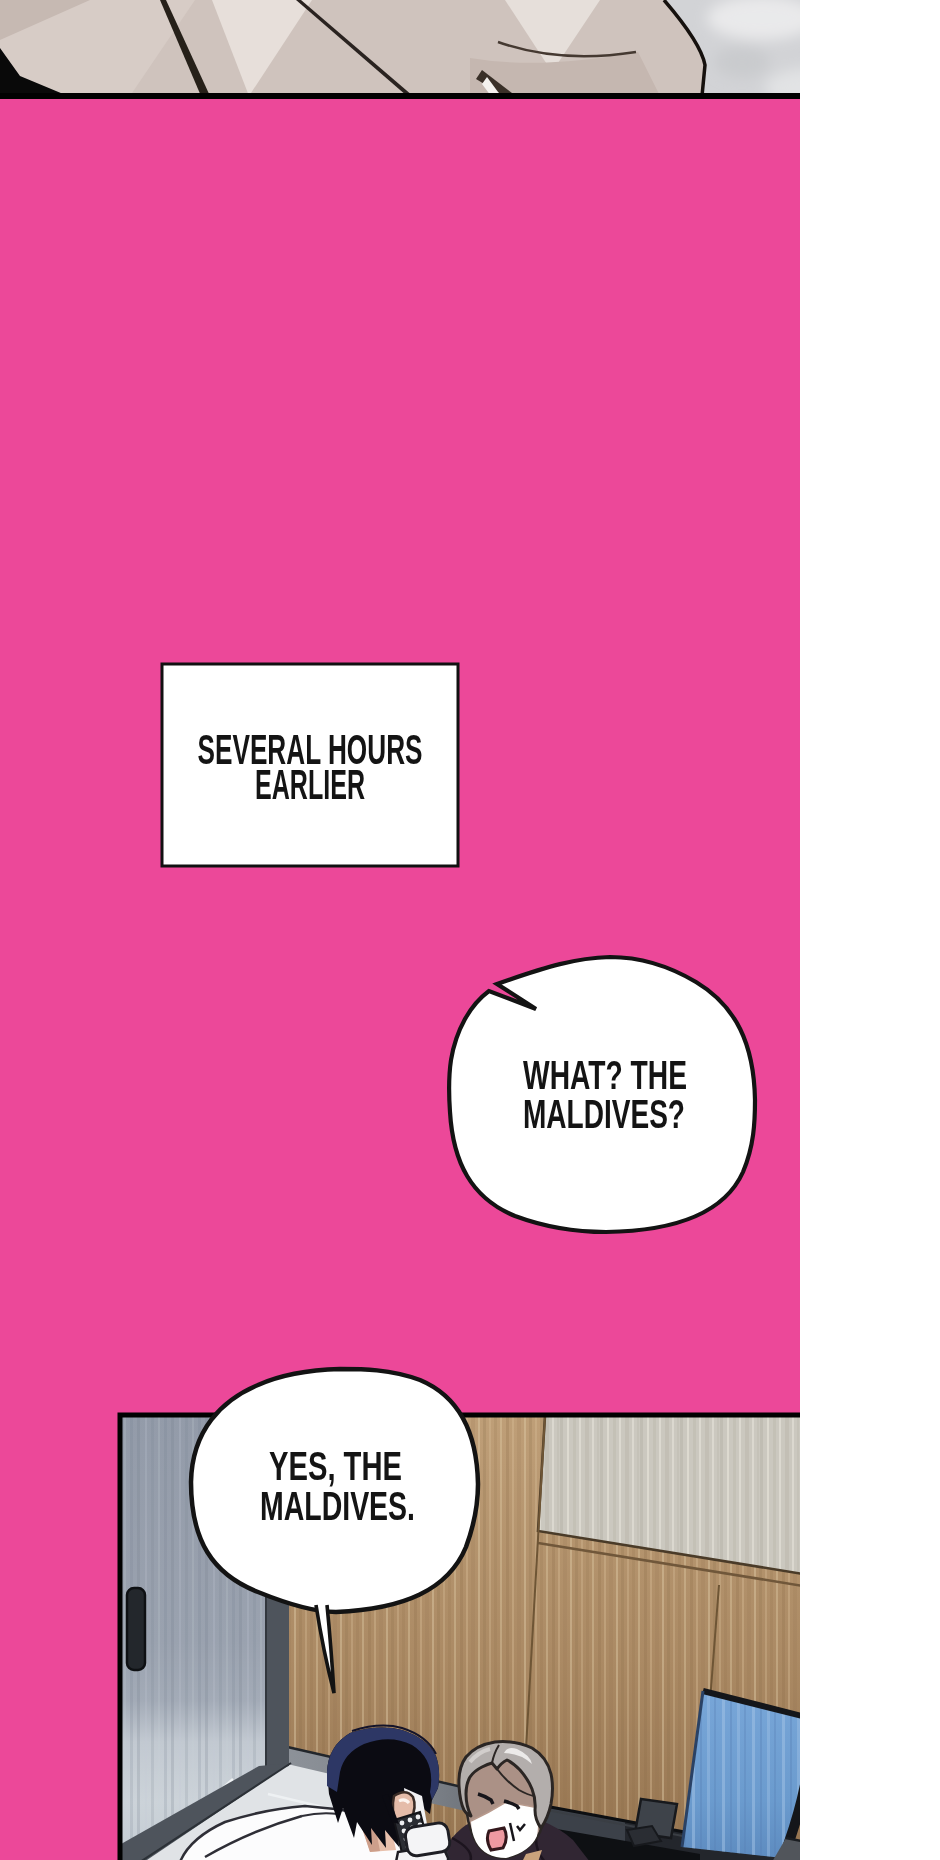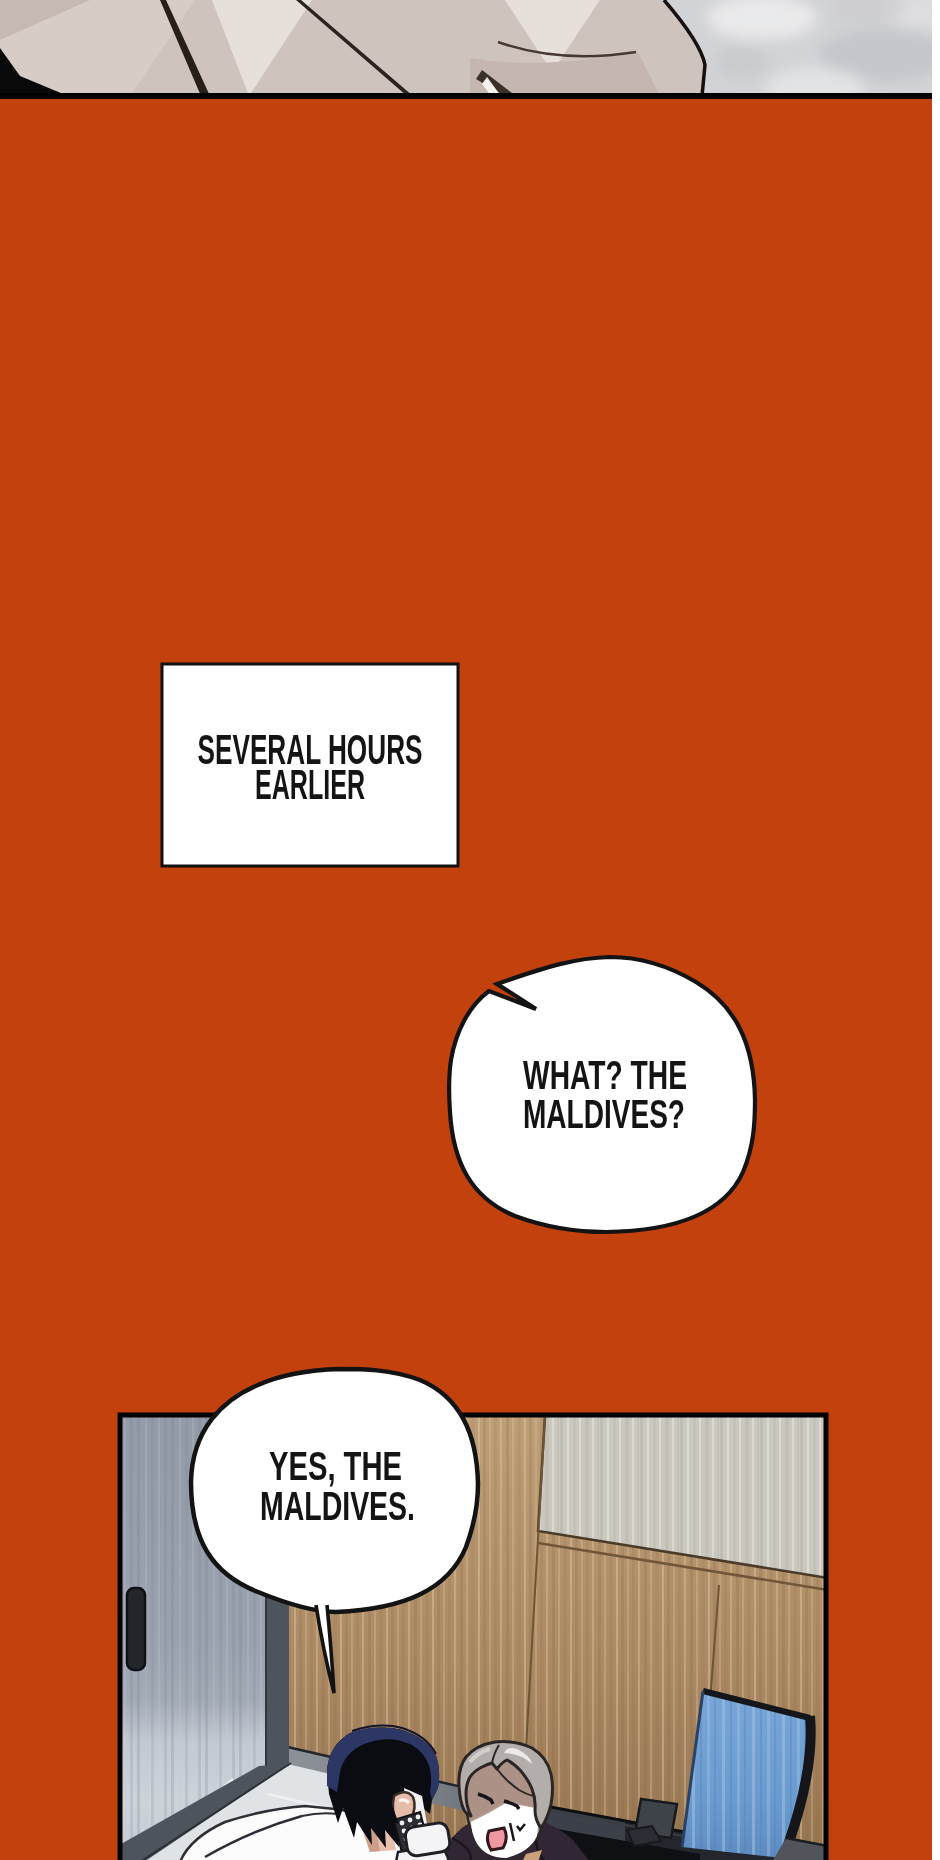--- a/index.html
+++ b/index.html
@@ -1,16 +1,16 @@
 <!DOCTYPE html>
 <html><head>
 <meta charset="utf-8">
 <style>
 html,body{margin:0;padding:0;background:#ffffff;}
-#page{position:relative;width:932px;height:1860px;overflow:hidden;background:#c2410c;
+#page{position:relative;width:800px;height:1860px;overflow:hidden;background:#ec4899;
 font-family:"Liberation Sans",sans-serif;}
 svg{position:absolute;left:0;top:0;}
 text{font-family:"Liberation Sans",sans-serif;font-weight:bold;fill:#141414;}
 </style>
 </head>
 <body>
 <div id="page">
 <svg width="940" height="1860" viewBox="0 0 940 1860">
 <defs>
   <pattern id="wood" width="46" height="10" patternUnits="userSpaceOnUse">

